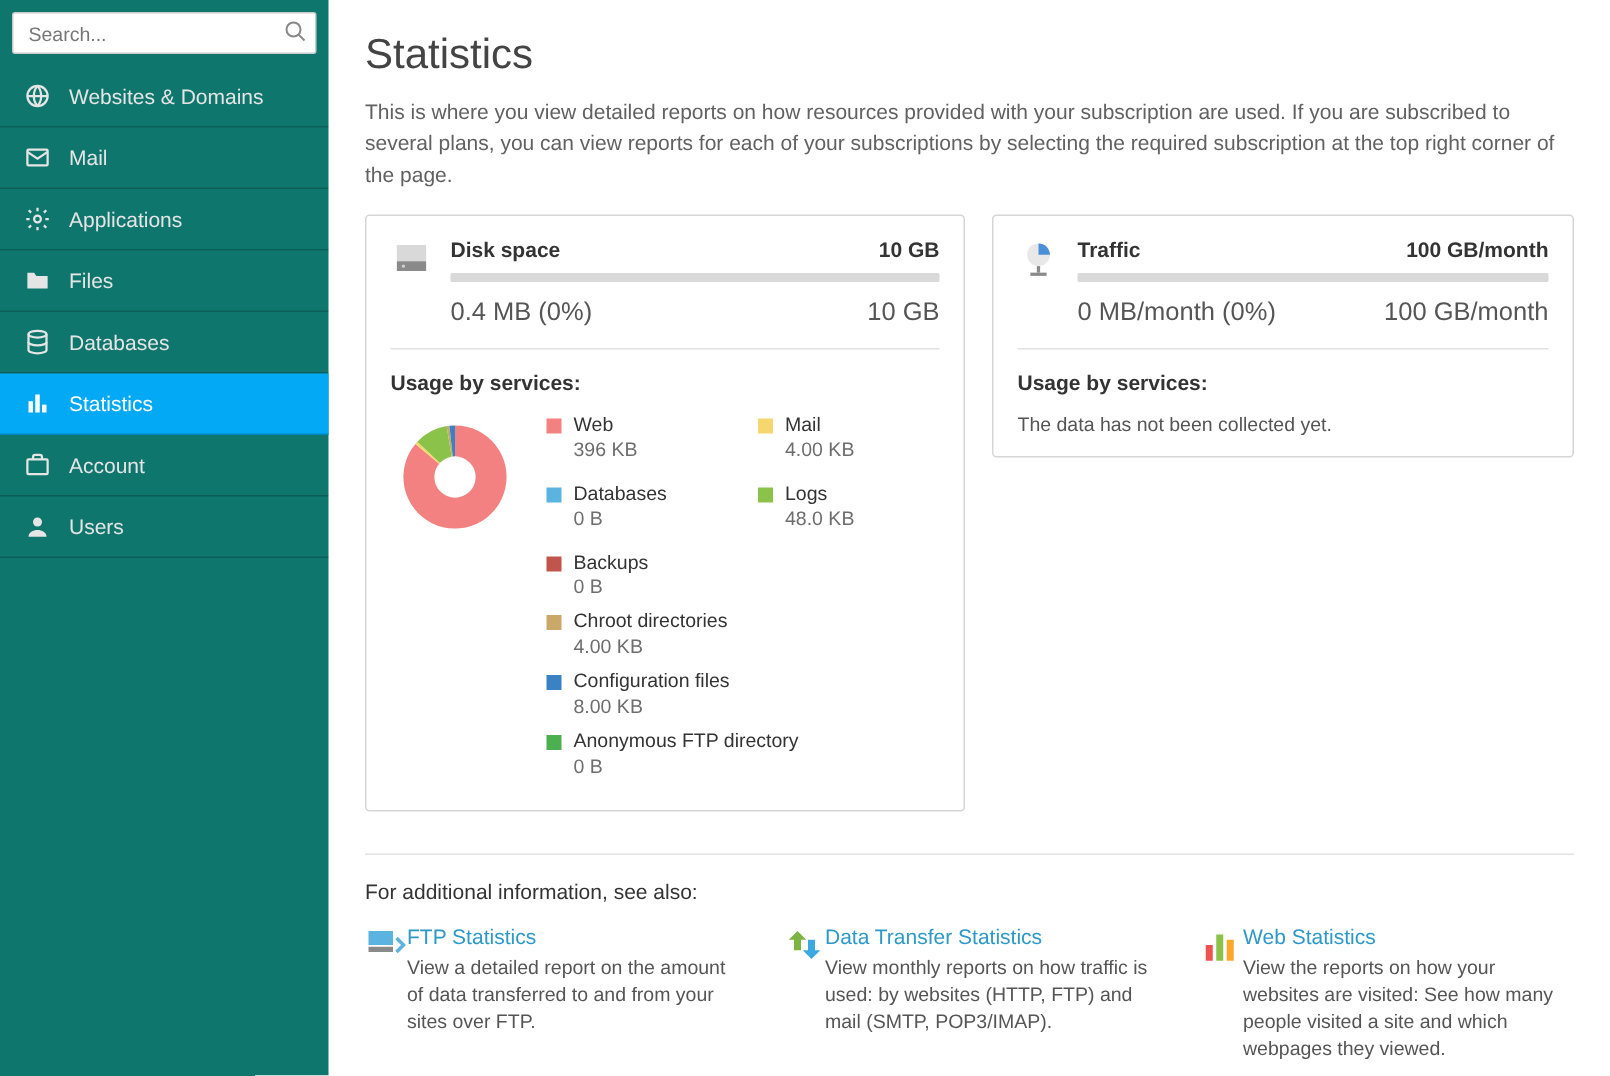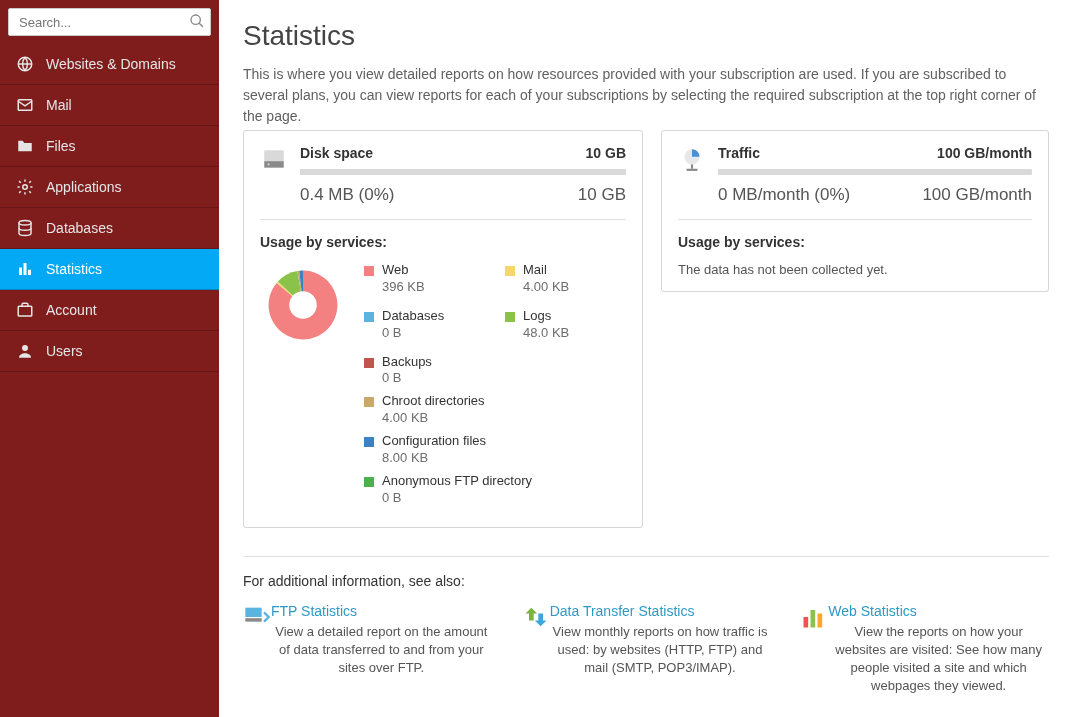--- a/index.html
+++ b/index.html
@@ -1,27 +1,27 @@
 <!DOCTYPE html>
 <html><head>
 <meta charset="utf-8">
 <style>
 * { box-sizing: border-box; margin: 0; padding: 0; }
 body { font-family: "Segoe UI", Arial, sans-serif; font-size: 14px; color: #333; background: #fff; display: flex; width: 1073px; height: 717px; overflow: hidden; }
-.sidebar { width: 219px; background: #7f1d1d; flex-shrink: 0; }
+.sidebar { width: 219px; background: #0f766e; flex-shrink: 0; }
 .search-wrap { padding: 8px; }
 .search-box { position: relative; }
 .search-box input { width: 100%; height: 28px; padding: 4px 28px 4px 10px; border: 1px solid #ccc; border-radius: 2px; font-size: 13px; }
 .search-box .mag { position: absolute; right: 6px; top: 5px; color: #888; font-size: 16px; }
 .nav-item { display: flex; align-items: center; padding: 11px 14px; color: #e5e5e5; cursor: pointer; font-size: 14px; border-bottom: 1px solid rgba(0,0,0,0.2); }
 .nav-item.active { background: #03a9f4; color: #fff; }
 .nav-item .icon { width: 22px; display: inline-flex; justify-content: center; margin-right: 10px; }
 .main { flex: 1; padding: 20px 24px; overflow: auto; }
 .page-title { font-size: 28px; font-weight: 300; color: #444; margin-bottom: 12px; }
-.page-desc { font-size: 14px; color: #616161; line-height: 1.5; margin-bottom: 3px; }
+.page-desc { font-size: 14px; color: #616161; line-height: 1.5; margin-bottom: 16px; }
 .panels { display: flex; gap: 18px; }
 .panel { border: 1px solid #d6d6d6; border-radius: 3px; padding: 14px 16px; }
 .panel.disk { width: 400px; }
 .panel.traffic { flex: 1; align-self: flex-start; }
 .panel-head { display: flex; align-items: flex-start; gap: 12px; }
 .panel-icon { width: 28px; height: 28px; flex-shrink: 0; display:flex; align-items:center; justify-content:center; }
 .panel-body-head { flex: 1; }
 .row-between { display: flex; justify-content: space-between; align-items: baseline; }
 .panel-title { font-weight: 600; font-size: 14px; color: #333; }
 .panel-total-top { font-weight: 600; font-size: 14px; }
@@ -39,21 +39,21 @@
 .legend-item.fullwidth { width: 100%; }
 .swatch { width: 10px; height: 10px; margin-top: 4px; flex-shrink: 0; }
 .legend-name { font-size: 13px; color: #333; line-height: 1.3; }
 .legend-val { font-size: 13px; color: #6d6d6d; line-height: 1.3; }
 .section-divider { border: none; border-top: 1px solid #e2e2e2; margin: 28px 0 16px 0; }
 .see-also-title { font-size: 14px; color: #333; margin-bottom: 14px; }
 .links-row { display: flex; gap: 30px; }
 .link-card { display: flex; width: 260px; }
 .link-icon { width: 28px; height: 28px; flex-shrink: 0; }
 .link-title { color: #2d99c7; font-size: 14px; margin-bottom: 4px; cursor: pointer; }
-.link-desc { font-size: 13px; color: #555; line-height: 1.4; text-align: center; }
+.link-desc { font-size: 13px; color: #555; line-height: 1.4; }
 </style>
 </head>
 <body>
 
 <div class="sidebar">
   <div class="search-wrap">
     <div class="search-box">
       <input type="text" placeholder="Search..." style="">
       <span class="mag">
         <svg width="16" height="16" viewBox="0 0 24 24" fill="none" stroke="#888" stroke-width="2">
@@ -76,34 +76,34 @@
     <span class="icon">
         <svg width="18" height="18" viewBox="0 0 24 24" fill="none" stroke="#e5e5e5" stroke-width="2">
           <rect x="3" y="5" width="18" height="14" rx="1"></rect>
           <path d="M3 7l9 6 9-6"></path>
         </svg>
       </span>
     <span>Mail</span>
   </div>
   <div class="nav-item">
     <span class="icon">
+        <svg width="18" height="18" viewBox="0 0 24 24" fill="none" stroke="#e5e5e5" stroke-width="2">
+          <circle cx="12" cy="12" r="3"></circle>
+          <path d="M12 2v3M12 19v3M4.2 4.2l2.1 2.1M17.7 17.7l2.1 2.1M2 12h3M19 12h3M4.2 19.8l2.1-2.1M17.7 6.3l2.1-2.1"></path>
+        </svg>
+      </span>
+    <span>Applications</span>
+  </div>
+  <div class="nav-item">
+    <span class="icon">
         <svg width="18" height="18" viewBox="0 0 24 24" fill="#e5e5e5">
           <path d="M3 5h6l2 3h10v11H3z"></path>
         </svg>
       </span>
     <span>Files</span>
-  </div>
-  <div class="nav-item">
-    <span class="icon">
-        <svg width="18" height="18" viewBox="0 0 24 24" fill="none" stroke="#e5e5e5" stroke-width="2">
-          <circle cx="12" cy="12" r="3"></circle>
-          <path d="M12 2v3M12 19v3M4.2 4.2l2.1 2.1M17.7 17.7l2.1 2.1M2 12h3M19 12h3M4.2 19.8l2.1-2.1M17.7 6.3l2.1-2.1"></path>
-        </svg>
-      </span>
-    <span>Applications</span>
   </div>
   <div class="nav-item">
     <span class="icon">
         <svg width="18" height="18" viewBox="0 0 24 24" fill="none" stroke="#e5e5e5" stroke-width="2">
           <ellipse cx="12" cy="5" rx="8" ry="3"></ellipse>
           <path d="M4 5v14c0 1.7 3.6 3 8 3s8-1.3 8-3V5"></path>
           <path d="M4 12c0 1.7 3.6 3 8 3s8-1.3 8-3"></path>
         </svg>
       </span>
     <span>Databases</span>

